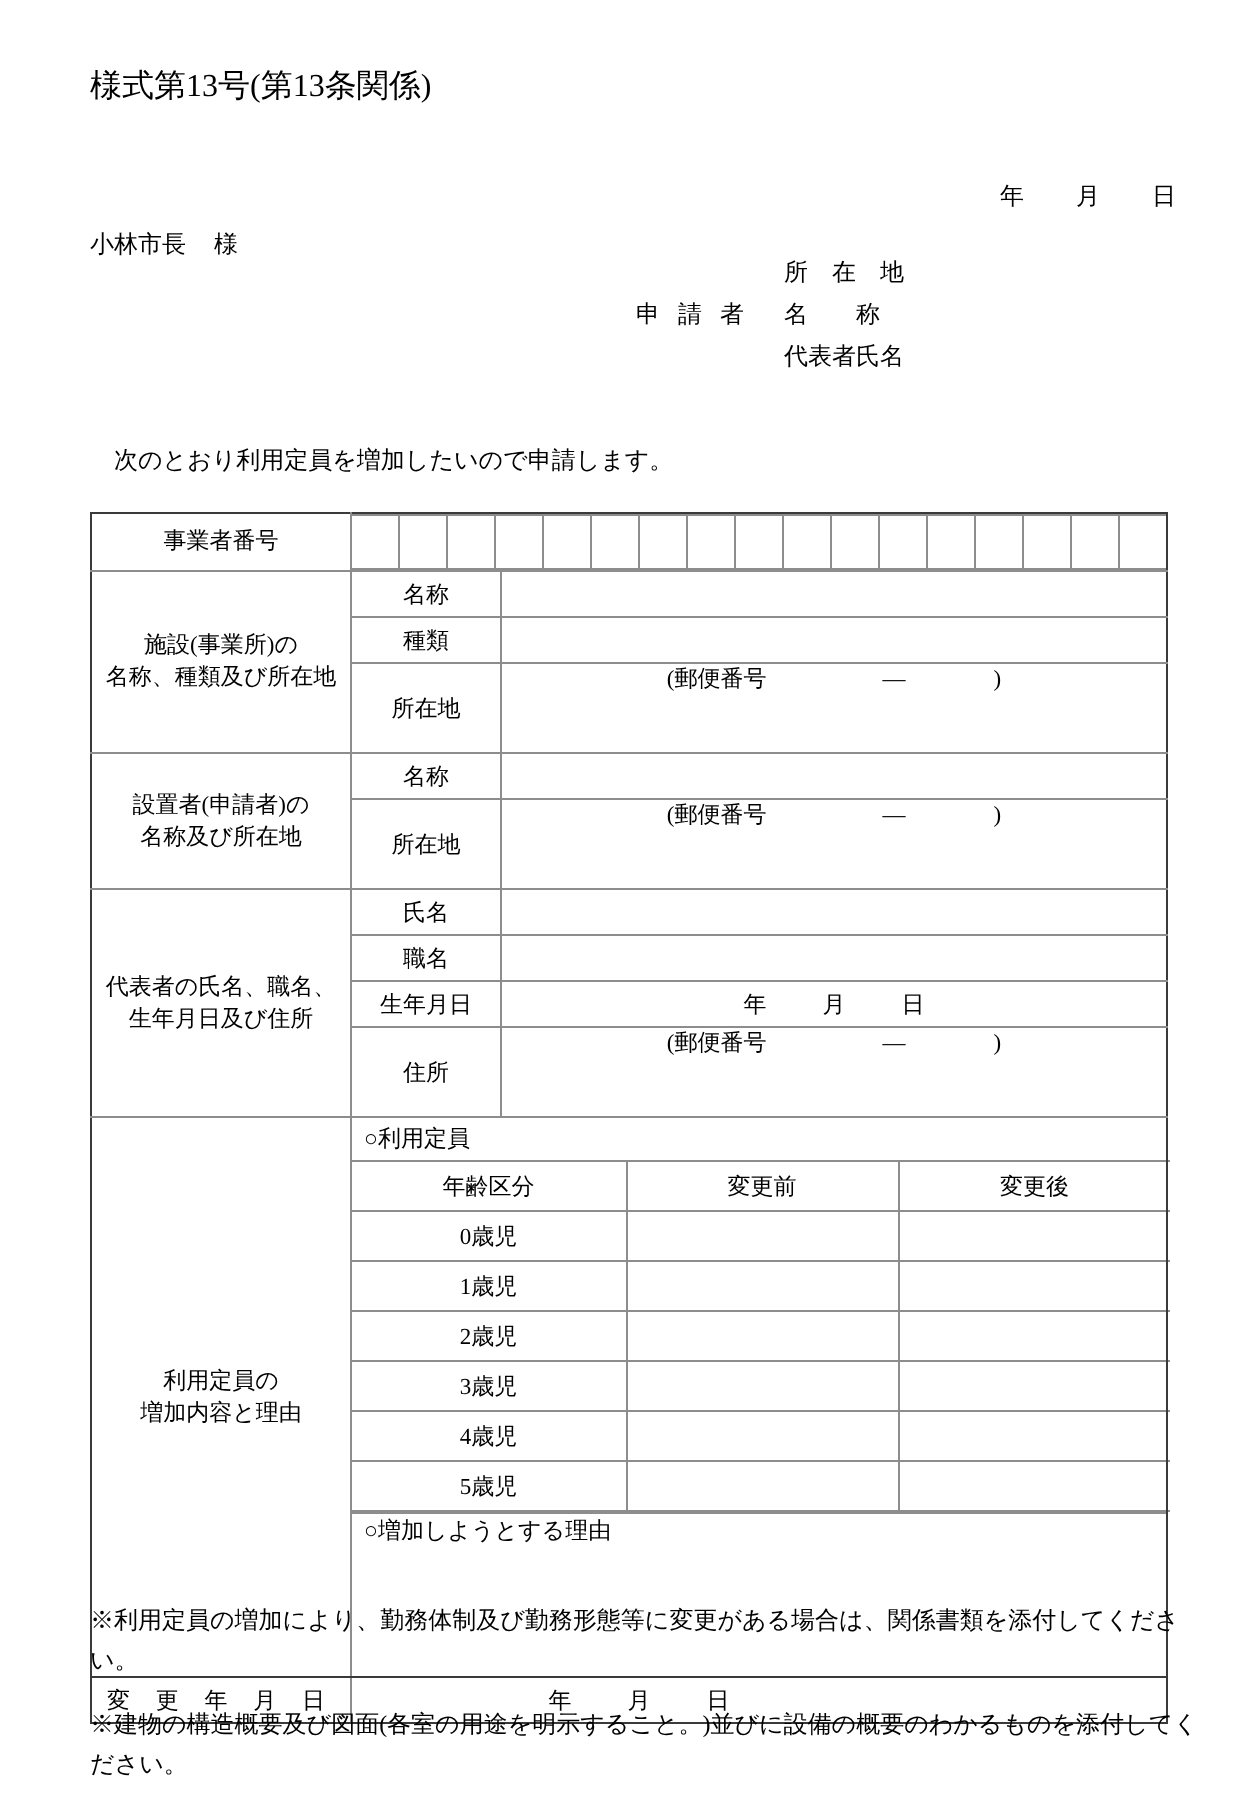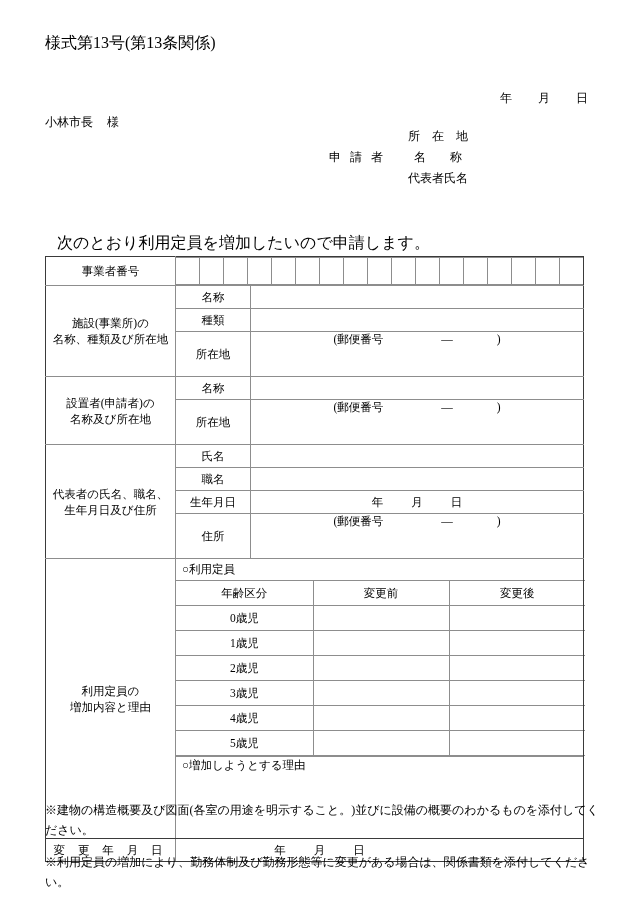--- a/index.html
+++ b/index.html
@@ -67,35 +67,35 @@
     font-size: 12px;
     line-height: 21px;
   }
   .applicant-row {
     display: flex;
     align-items: baseline;
     white-space: nowrap;
   }
   .applicant-row .pre {
     width: 68px;
-    text-align: right;
+    text-align: left;
     letter-spacing: 3px;
     padding-right: 6px;
   }
   .applicant-row .val {
     width: 92px;
-    text-align: center;
+    text-align: left;
   }
   .sp-mid { letter-spacing: 3px; }
 
   .lead-sentence {
     position: absolute;
     left: 57px;
-    top: 233px;
-    font-size: 16px;
+    top: 222px;
+    font-size: 12px;
     white-space: nowrap;
   }
 
   
   .main-table {
     position: absolute;
     left: 45px;
     top: 256px;
     width: 538px;
     border-collapse: collapse;
@@ -363,17 +363,17 @@
       <tr>
         <td class="change-date-label thick-left thick-bottom" style="height:22px;">変 更 年 月 日</td>
         <td class="cell-text thick-right thick-bottom" colspan="2" style="text-align:center; padding-right:120px;">
           <span class="ymd"><span>年</span><span class="g"></span><span>月</span><span class="g"></span><span>日</span></span>
         </td>
       </tr>
     </tbody>
   </table>
 
   <div class="notes">
+    <div class="note">※利用定員の増加により、勤務体制及び勤務形態等に変更がある場合は、関係書類を添付してください。</div>
     <div class="note">※建物の構造概要及び図面(各室の用途を明示すること。)並びに設備の概要のわかるものを添付してください。</div>
-    <div class="note">※利用定員の増加により、勤務体制及び勤務形態等に変更がある場合は、関係書類を添付してください。</div>
   </div>
 
 </div>
 
 </body></html>

